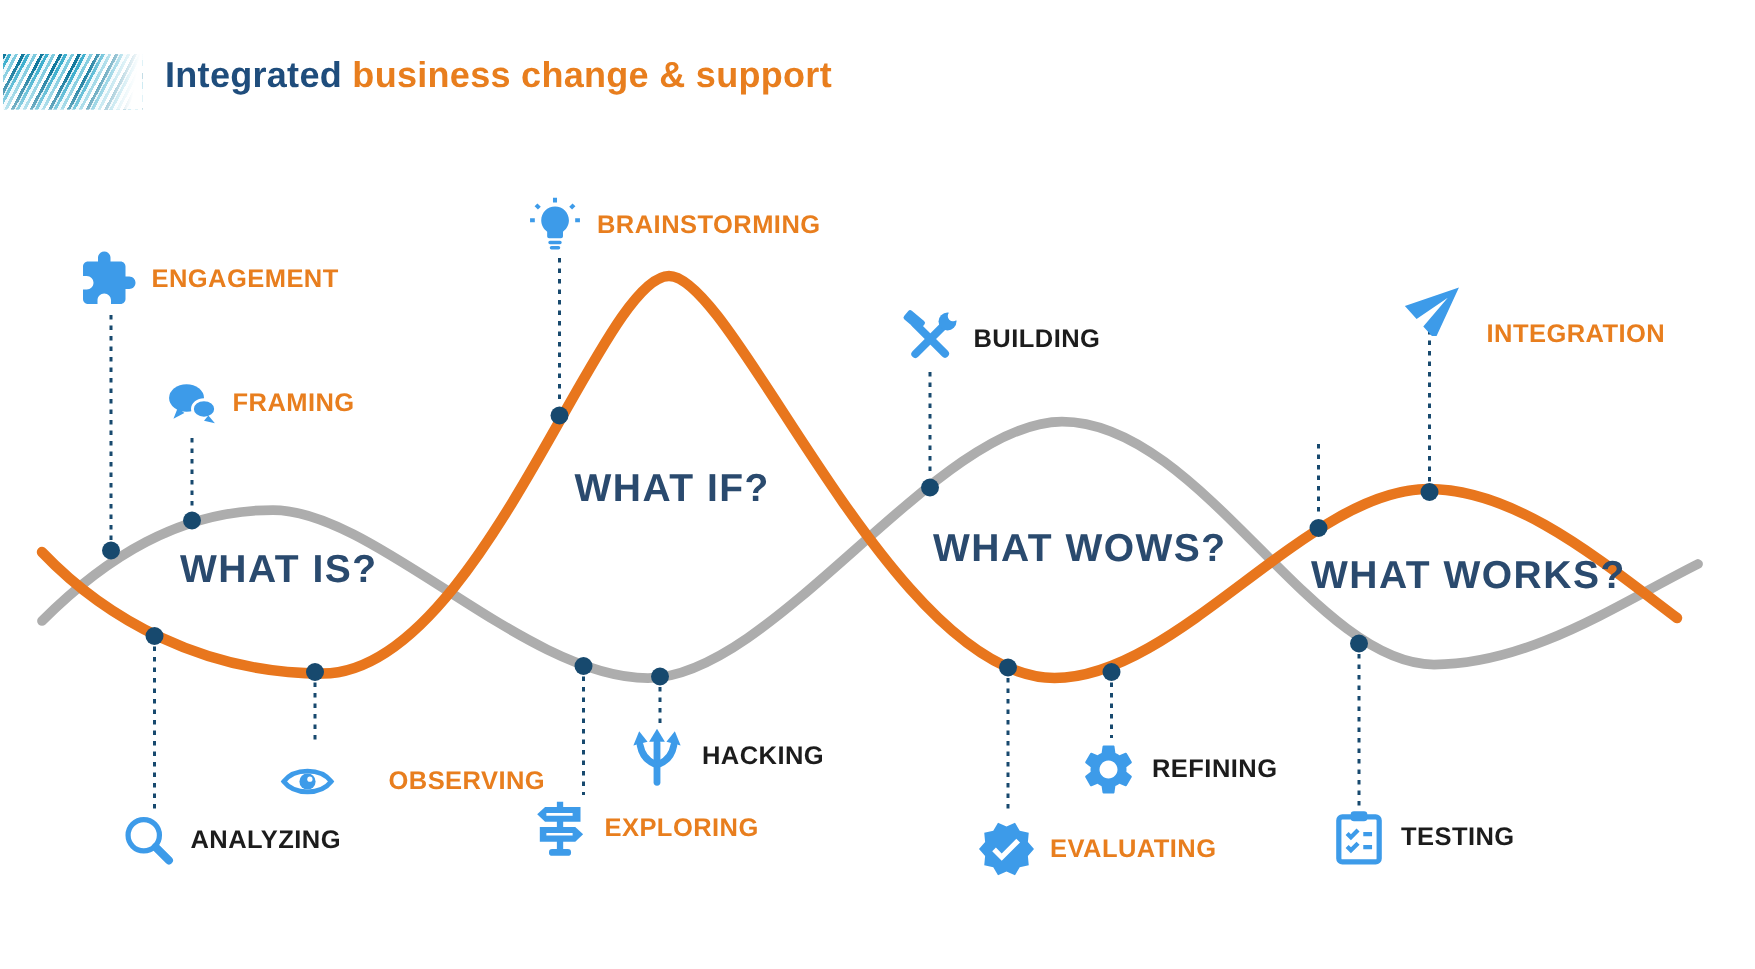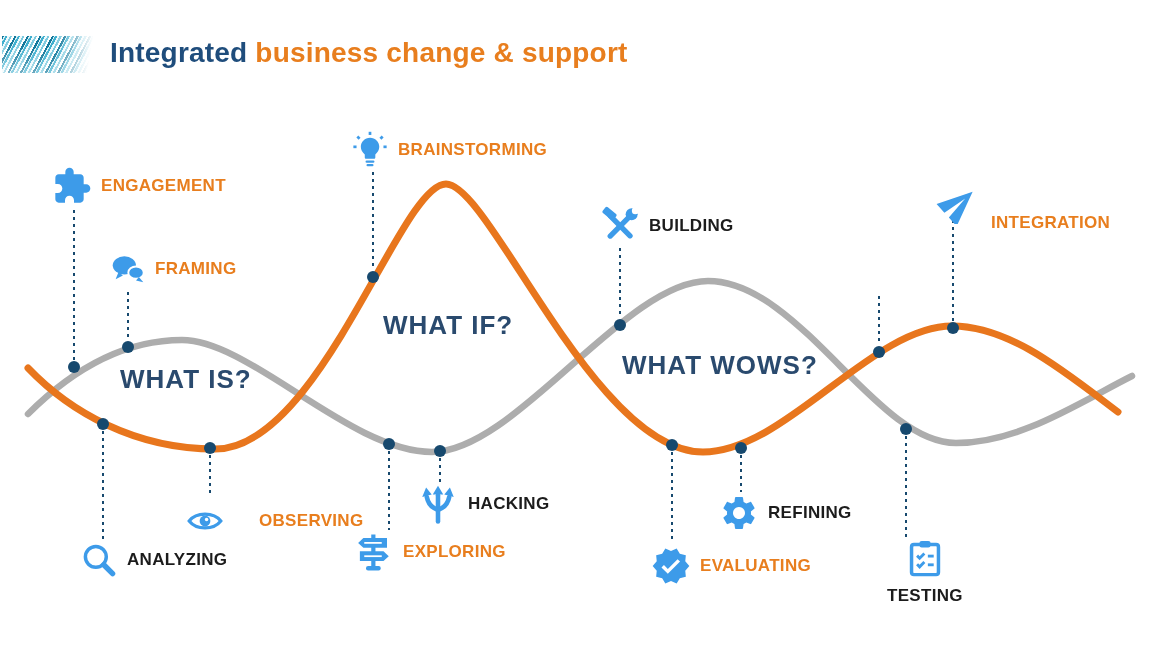--- a/index.html
+++ b/index.html
@@ -6,21 +6,21 @@
   #canvas{position:relative;width:1170px;height:646px;background:#fff;overflow:hidden;
           font-family:"Liberation Sans",sans-serif;}
   
   .logo{position:absolute;left:2px;top:36px;width:93px;height:37px;
         background:
           linear-gradient(100deg, rgba(255,255,255,0) 55%, #fff 92%),
           linear-gradient(10deg, rgba(255,255,255,.45), rgba(255,255,255,0) 60%),
           repeating-linear-gradient(118deg,
             #12789c 0 2px, #d9eff5 2px 3px, #3fafce 3px 5px,
             #eef9fc 5px 7px, #7fcbdf 7px 9px, #ffffff 9px 11px);}
-  .title{position:absolute;left:110px;top:37px;font-size:28px;font-weight:bold;
+  .title{position:absolute;left:110px;top:37px;font-size:24px;font-weight:bold;
          letter-spacing:.2px;white-space:nowrap;}
   .title .t1{color:#1f4d7c;}
   .title .t2{color:#e87e1e;}
   
   svg.stage{position:absolute;left:0;top:0;}
   
   .phase{position:absolute;color:#2a4a6e;font-weight:bold;font-size:26px;
          letter-spacing:1px;white-space:nowrap;text-align:center;}
   
   .act{position:absolute;display:flex;align-items:center;gap:9px;}
@@ -74,20 +74,21 @@
       <circle cx="440" cy="451" r="6"></circle>
       <circle cx="672" cy="445" r="6"></circle>
       <circle cx="741" cy="448" r="6"></circle>
       <circle cx="906" cy="429" r="6"></circle>
     </g>
   </svg>
 
   <div class="phase" style="left:120px;top:364px;">WHAT IS?</div>
   <div class="phase" style="left:383px;top:310px;">WHAT IF?</div>
   <div class="phase" style="left:622px;top:350px;">WHAT WOWS?</div>
+  <div class="phase" style="left:874px;top:368px;">WHAT WORKS?</div>
 
   <div class="act accent-orange" style="left:52px;top:166px;">
     <svg class="ic" width="40" height="40" viewBox="0 0 24 24">
       <path fill="#3d9be9" d="M20.5 11H19V7c0-1.1-.9-2-2-2h-4V3.5C13 2.12 11.88 1 10.5 1S8 2.12 8 3.5V5H4c-1.1 0-1.99.9-1.99 2v3.8H3.5c1.49 0 2.7 1.21 2.7 2.7s-1.21 2.7-2.7 2.7H2V20c0 1.1.9 2 2 2h3.8v-1.5c0-1.49 1.21-2.7 2.7-2.7 1.49 0 2.7 1.21 2.7 2.7V22H17c1.1 0 2-.9 2-2v-4h1.5c1.38 0 2.5-1.12 2.5-2.5S21.88 11 20.5 11z"></path>
     </svg>
     <span class="lbl">ENGAGEMENT</span>
   </div>
 
   <div class="act accent-orange" style="left:110px;top:253px;">
     <svg class="ic" width="36" height="32" viewBox="0 0 24 22">
@@ -194,21 +195,21 @@
     <span class="lbl">REFINING</span>
   </div>
 
   <div class="act accent-orange" style="left:651px;top:546px;">
     <svg class="ic" width="40" height="40" viewBox="0 0 24 24">
       <path fill="#3d9be9" fill-rule="evenodd" d="M23 12l-2.44-2.79.34-3.69-3.61-.82-1.89-3.2L12 2.96 8.6 1.5 6.71 4.69 3.1 5.5l.34 3.7L1 12l2.44 2.79-.34 3.7 3.61.82L8.6 22.5l3.4-1.47 3.4 1.46 1.89-3.19 3.61-.82-.34-3.69L23 12zm-12.91 4.72l-3.8-3.81 1.48-1.48 2.32 2.33 5.85-5.87 1.48 1.48-7.33 7.35z"></path>
     </svg>
     <span class="lbl">EVALUATING</span>
   </div>
 
-  <div class="act accent-dark" style="left:887px;top:539px;flex-direction:column;">
+  <div class="act accent-dark" style="left:887px;top:539px;">
     <svg class="ic" width="38" height="38" viewBox="0 0 24 24">
       <rect x="3.5" y="3.5" width="17" height="19" rx="1.5" fill="#fff" stroke="#3d9be9" stroke-width="2.2"></rect>
       <rect x="8.5" y="1.2" width="7" height="4.2" rx="1.4" fill="#3d9be9"></rect>
       <g stroke="#3d9be9" stroke-width="1.8" fill="none">
         <path d="M7 10.5l1.6 1.6 3-3"></path>
         <path d="M7 16l1.6 1.6 3-3"></path>
       </g>
       <line x1="13.8" y1="10.8" x2="17.5" y2="10.8" stroke="#3d9be9" stroke-width="1.8"></line>
       <line x1="13.8" y1="16.3" x2="17.5" y2="16.3" stroke="#3d9be9" stroke-width="1.8"></line>
     </svg>

